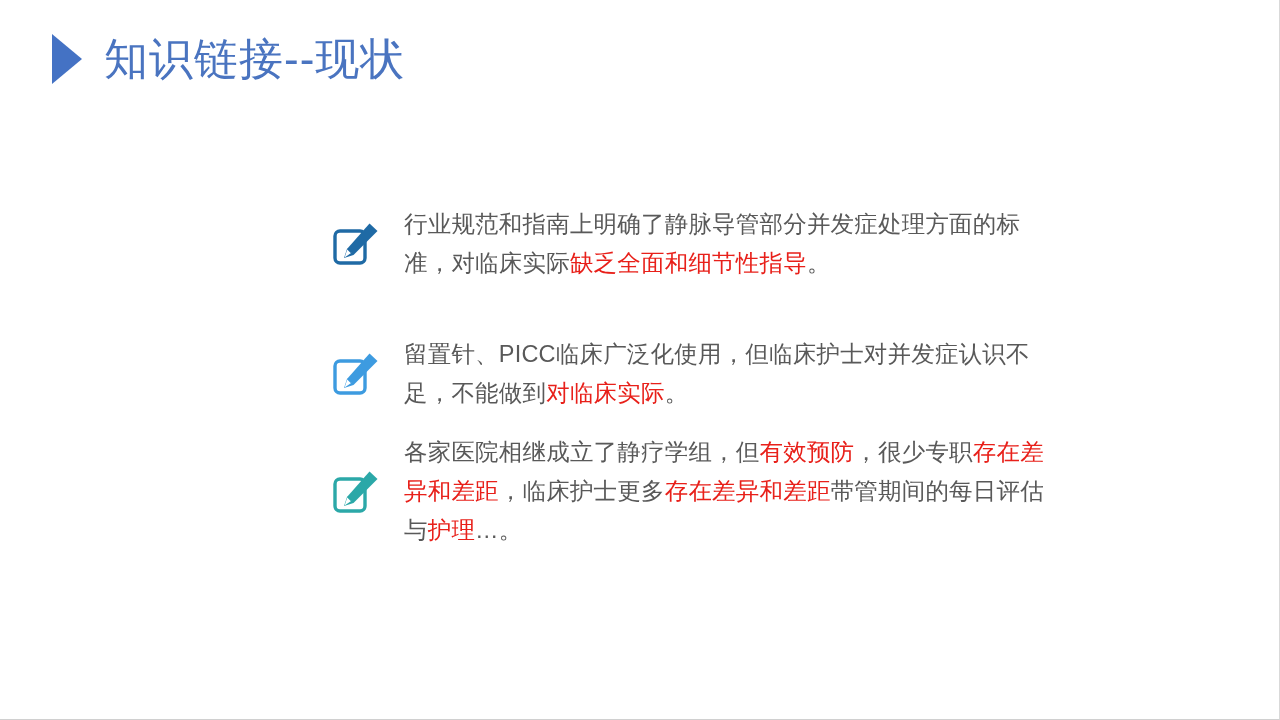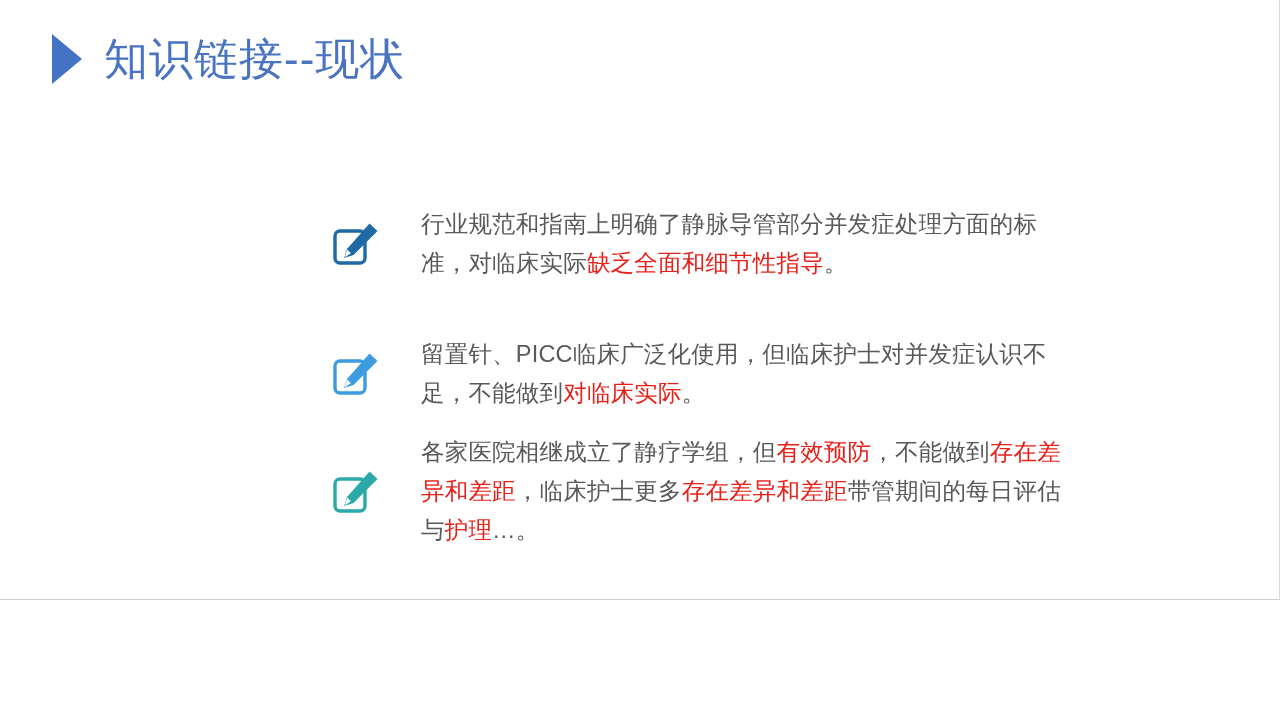--- a/index.html
+++ b/index.html
@@ -7,21 +7,21 @@
     padding: 0;
     background: #ffffff;
   }
   body {
     font-family: "Liberation Sans", "DejaVu Sans", sans-serif;
   }
 
   .slide {
     position: relative;
     width: 1280px;
-    height: 600px;
+    height: 720px;
     background: #ffffff;
     overflow: hidden;
     box-sizing: border-box;
     border-right: 1px solid #d9d9d9;
     border-bottom: 1px solid #d0d0d0;
   }
 
   
   .title-row {
     position: absolute;
@@ -68,21 +68,20 @@
     height: 54px;
     display: block;
   }
 
   .bullet-body {
     font-size: 23.5px;
     line-height: 39px;
     color: #595959;
     width: 660px;
     letter-spacing: 0.2px;
-    margin-left: 17px;
   }
   .hl { color: #e8201a; }
 </style>
 </head>
 <body>
 
 <div class="slide">
 
   <div class="title-row">
     <div class="title-marker"></div>
@@ -116,18 +115,18 @@
     </div>
 
     <div class="bullet bullet-3">
       <svg class="bullet-icon" viewBox="0 0 54 54">
         <rect x="5" y="14" width="30" height="32" rx="5" ry="5" fill="none" stroke="#2ba8a8" stroke-width="3.4"></rect>
         <path d="M39.5 6.5 L47.5 14 L23.5 38 L14 41 L17 32 Z" fill="#2ba8a8"></path>
         <path d="M17.5 31.8 L21.5 35.8 L14.6 40.4 Z" fill="#ffffff"></path>
         <path d="M17.5 31.8 L21.5 35.8" stroke="#2ba8a8" stroke-width="1.6" fill="none"></path>
       </svg>
       <div class="bullet-body">
-        <span>各家医院相继成立了静疗学组，但</span><span class="hl">有效预防</span><span>，不能做到</span><span class="hl">存在差异和差距</span><span>，临床护士更多</span><span class="hl">存在差异和差距</span><span>带管期间的每日评估与</span><span class="hl">护理</span><span>…。</span>
+        <span>各家医院相继成立了静疗学组，但</span><span class="hl">有效预防</span><span>，很少专职</span><span class="hl">存在差异和差距</span><span>，临床护士更多</span><span class="hl">存在差异和差距</span><span>带管期间的每日评估与</span><span class="hl">护理</span><span>…。</span>
       </div>
     </div>
 
   </div>
 </div>
 
 </body></html>

